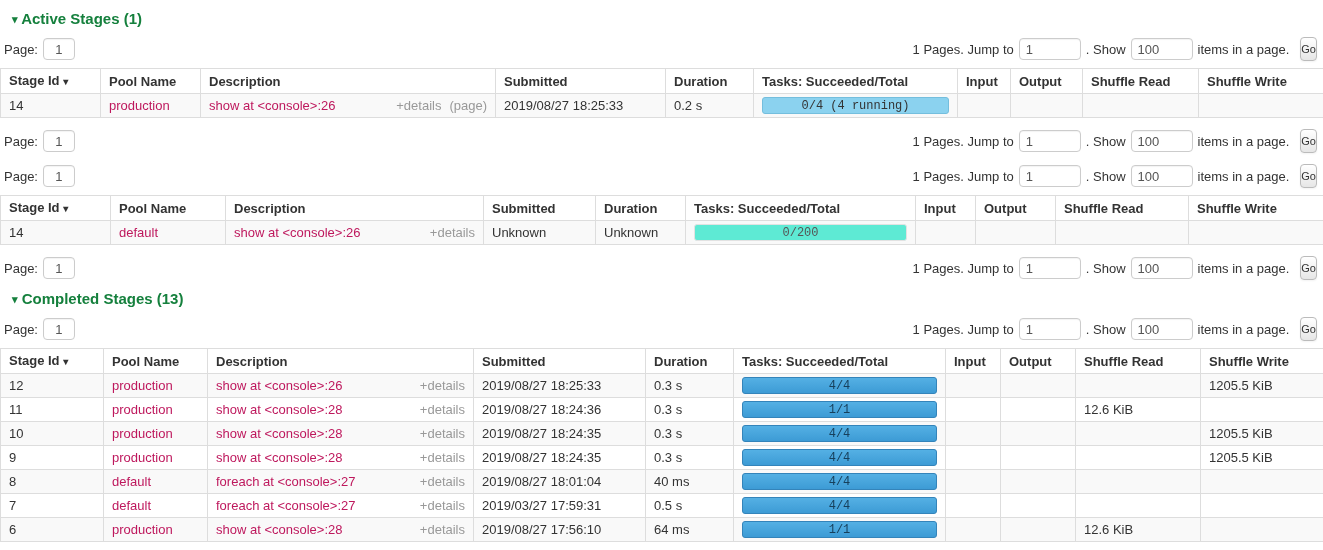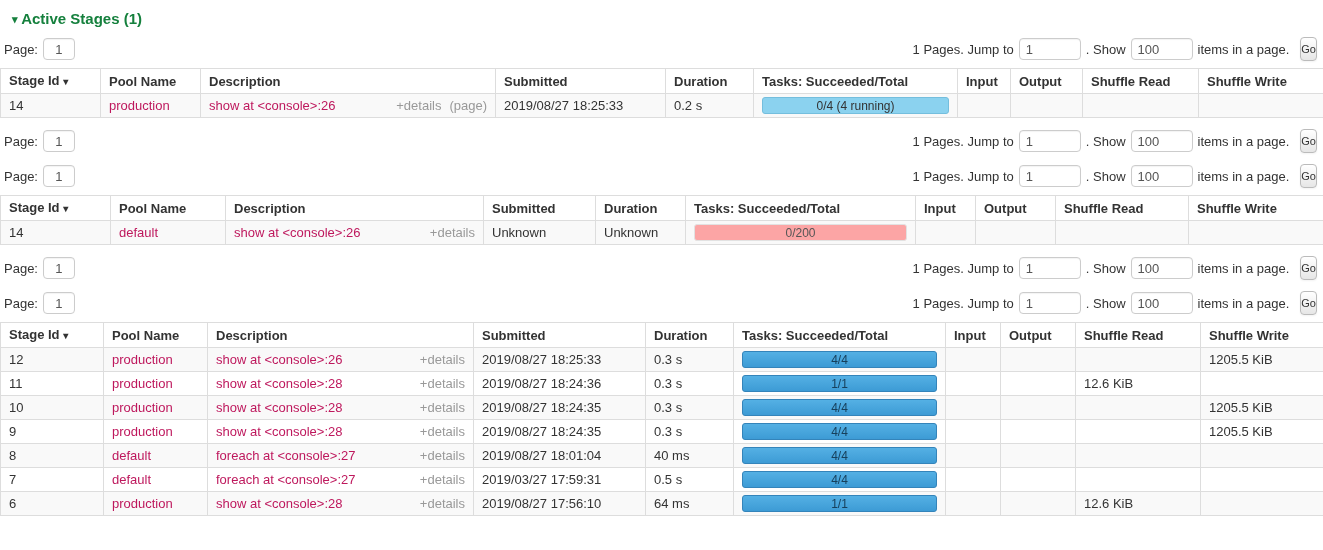--- a/index.html
+++ b/index.html
@@ -52,32 +52,32 @@
     line-height: 15px; font-size: 13px;
     overflow: hidden; white-space: nowrap;
   }
   table.stages th { font-weight: bold; color: #333; padding: 4px 8px; background: #fff; }
   table.stages tbody tr:nth-child(odd) { background: #f9f9f9; }
   table.stages tbody tr:nth-child(even) { background: #fff; }
   .link { color: #be185d; cursor: pointer; text-decoration: none; }
   .muted { color: #999; cursor: pointer; }
   .desc-cell { position: relative; }
   .desc-right { float: right; display: inline-flex; gap: 8px; }
-  td.tasks-cell { padding: 2px 3px; }
+  td.tasks-cell { padding: 2px 3px; font-family: Liberation Mono, monospace; }
   .task-bar {
     height: 17px; line-height: 16px; border-radius: 3px;
     text-align: center; font-size: 12px; color: #333;
     width: 100%;
   }
   .bar-running { background: #8bd2ef; border: 1px solid #74bedd; }
   .bar-done {
     background: linear-gradient(to bottom, #54b0e4, #3d9bd5);
     border: 1px solid #3484ba; color: #17405c;
   }
-  .bar-empty { background: #fca5a5; border: 1px solid #e2e2e2; color: #555; }
+  .bar-empty { background: #5eead4; border: 1px solid #e2e2e2; color: #555; }
   .sort { font-size: 10px; }
 </style>
 </head>
 <body>
 
 <div id="sections">
     <div class="section">
       <h4 class="section-title"><span class="arrow">▾</span> <span>Active Stages (1)</span></h4>
   <div class="pager">
     <div class="pager-left">
@@ -225,20 +225,21 @@
       <span>1 Pages. Jump to</span>
       <input class="jump-input" value="1" style="">
       <span>. Show</span>
       <input class="show-input" value="100" style="">
       <span>items in a page.</span>
       <button class="go-btn">Go</button>
     </div>
   </div>
 </div>
     <div class="section">
+      <h4 class="section-title"><span class="arrow">▾</span> <span>Completed Stages (13)</span></h4>
   <div class="pager">
     <div class="pager-left">
       <span>Page:</span>
       <input class="page-input" value="1" style="">
     </div>
     <div class="pager-right">
       <span>1 Pages. Jump to</span>
       <input class="jump-input" value="1" style="">
       <span>. Show</span>
       <input class="show-input" value="100" style="">

